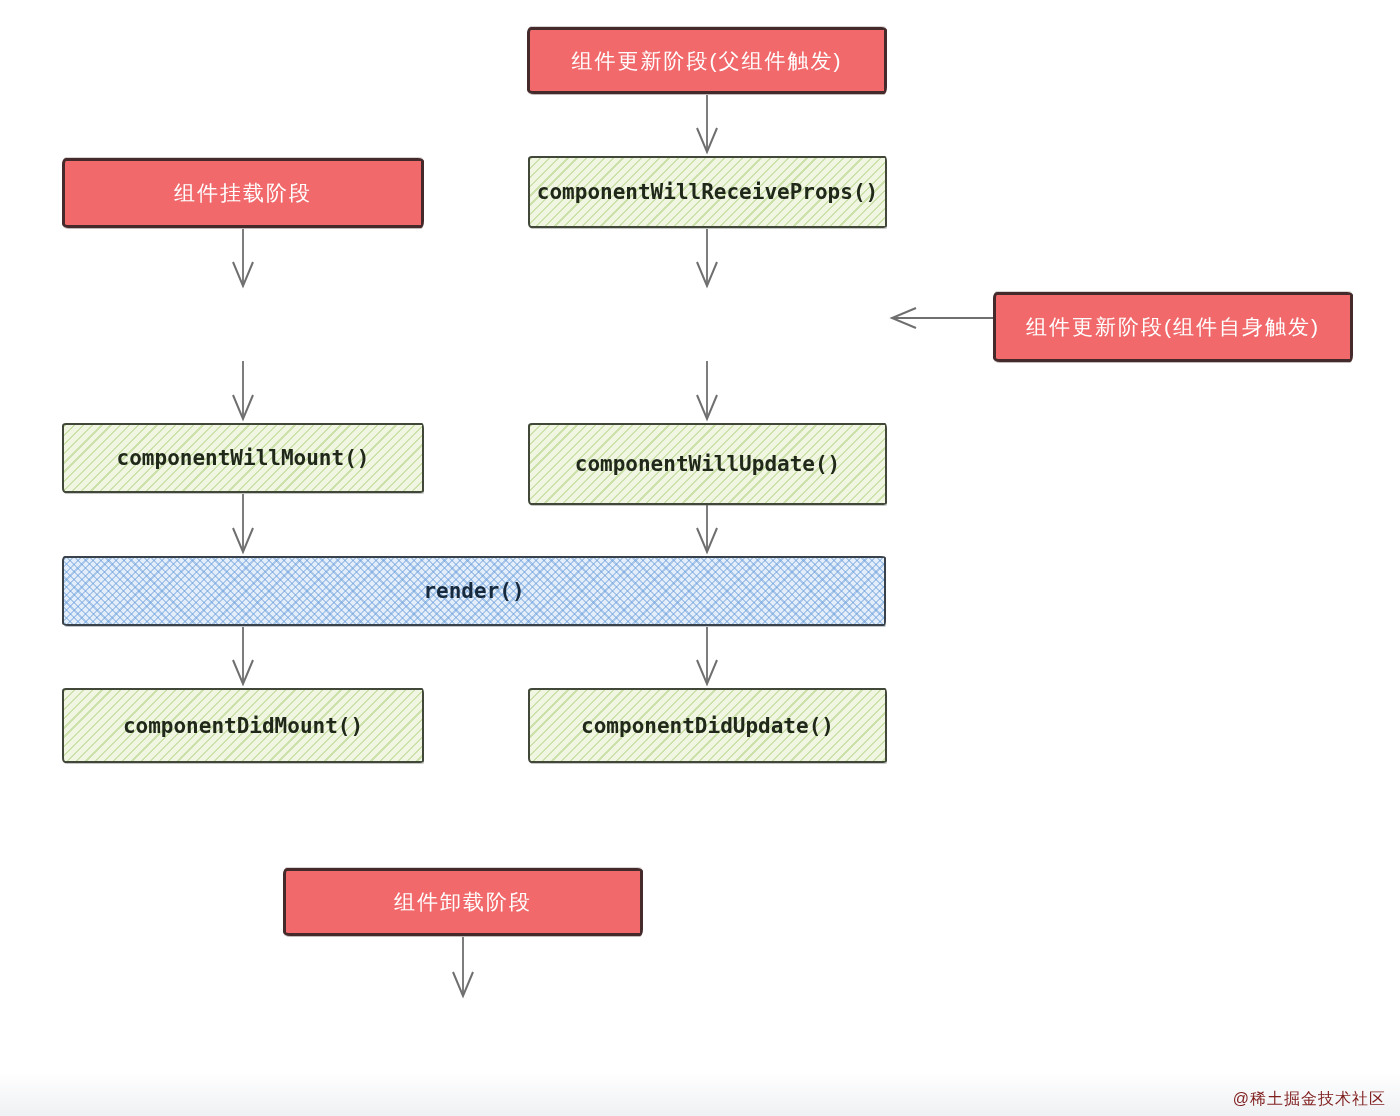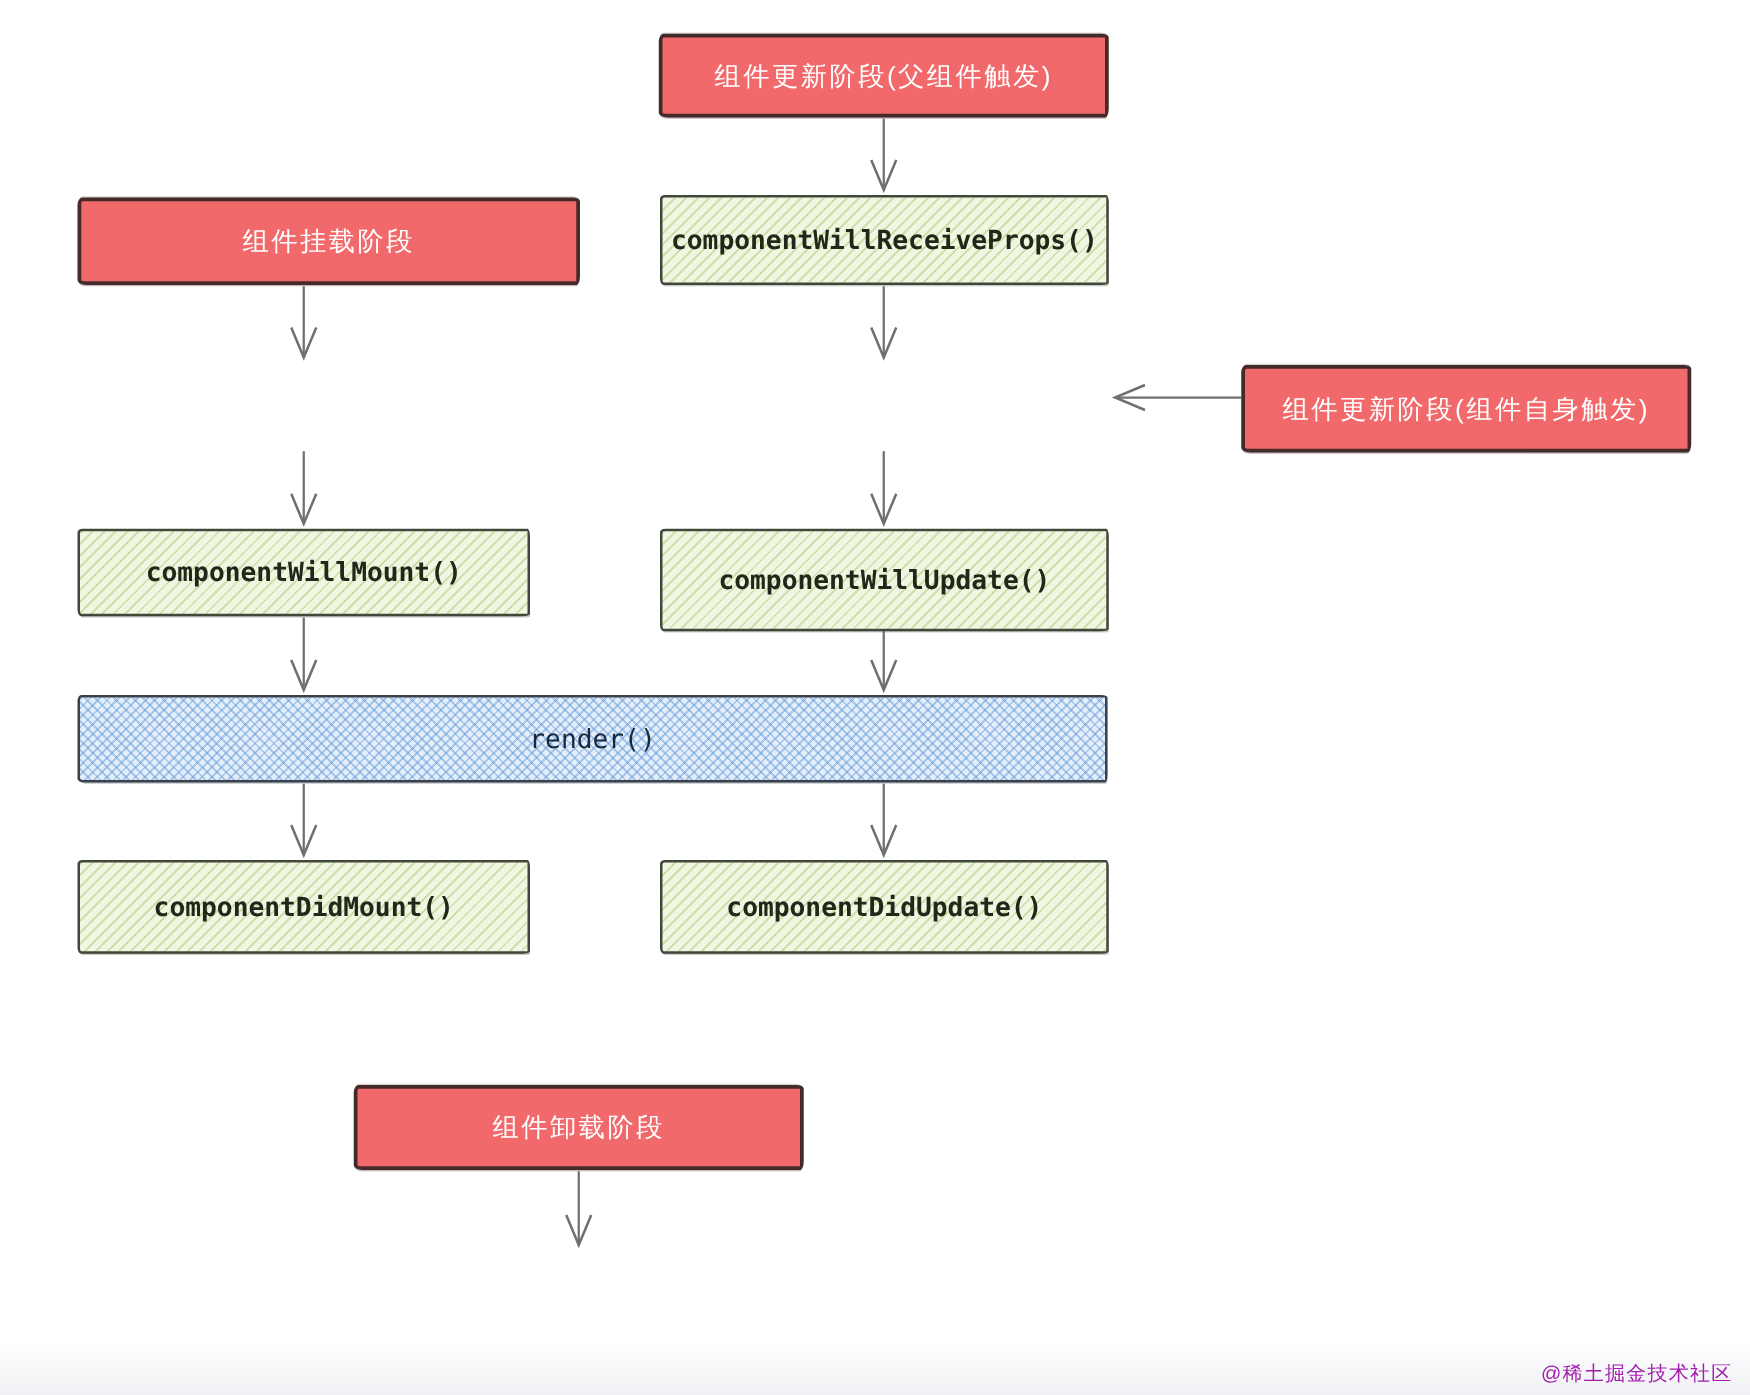--- a/index.html
+++ b/index.html
@@ -36,26 +36,26 @@
   .render{
     background-color:#e4eefb;
     background-image:
       repeating-linear-gradient(45deg,  rgba(96,152,214,.45) 0 1.6px, transparent 1.6px 5.4px),
       repeating-linear-gradient(135deg, rgba(96,152,214,.45) 0 1.6px, transparent 1.6px 5.4px);
     border:2.5px solid #39414b;
     border-radius:3px 5px 2px 6px / 5px 2px 6px 3px;
     box-shadow:1px 2px 0 -1px rgba(80,95,110,.35);
     color:#16293d;
     font-family:"DejaVu Sans Mono","Liberation Mono",monospace;
-    font-weight:normal;font-size:21px;
+    font-weight:bold;font-size:21px;
   }
   .arrows{position:absolute;left:0;top:0;pointer-events:none;}
   .watermark{
     position:absolute;right:14px;bottom:6px;
-    color:#a21caf;font-size:16px;letter-spacing:1px;
+    color:#7f1d1d;font-size:16px;letter-spacing:1px;
   }
   .bottom-fade{
     position:absolute;left:0;right:0;bottom:0;height:44px;
     background:linear-gradient(to bottom, rgba(240,241,244,0), rgba(236,238,241,.85));
   }
 </style>
 </head>
 <body>
 
 <div class="canvas">
@@ -74,21 +74,21 @@
     <line x1="707" y1="361" x2="707" y2="419" stroke="#6f6f6f" stroke-width="1.8" marker-end="url(#ah)"></line>
     <line x1="243" y1="494" x2="243" y2="552" stroke="#6f6f6f" stroke-width="1.8" marker-end="url(#ah)"></line>
     <line x1="707" y1="494" x2="707" y2="552" stroke="#6f6f6f" stroke-width="1.8" marker-end="url(#ah)"></line>
     <line x1="243" y1="627" x2="243" y2="684" stroke="#6f6f6f" stroke-width="1.8" marker-end="url(#ah)"></line>
     <line x1="707" y1="627" x2="707" y2="684" stroke="#6f6f6f" stroke-width="1.8" marker-end="url(#ah)"></line>
     <line x1="463" y1="937" x2="463" y2="996" stroke="#6f6f6f" stroke-width="1.8" marker-end="url(#ah)"></line>
   </svg>
 
   <div class="box phase" style="left:527px;top:27px;width:360px;height:67px;">组件更新阶段(父组件触发)</div>
 
-  <div class="box phase" style="left:62px;top:158px;width:402px;height:70px;font-family:Liberation Serif, serif;">组件挂载阶段</div>
+  <div class="box phase" style="left:62px;top:158px;width:362px;height:70px;font-family:Liberation Serif, serif;">组件挂载阶段</div>
 
   <div class="box phase" style="left:993px;top:292px;width:360px;height:70px;">组件更新阶段(组件自身触发)</div>
 
   <div class="box phase" style="left:283px;top:868px;width:360px;height:68px;">组件卸载阶段</div>
 
   <div class="box method" style="left:528px;top:156px;width:359px;height:72px;">componentWillReceiveProps()</div>
 
 
 
   <div class="box method" style="left:62px;top:423px;width:362px;height:70px;">componentWillMount()</div>

